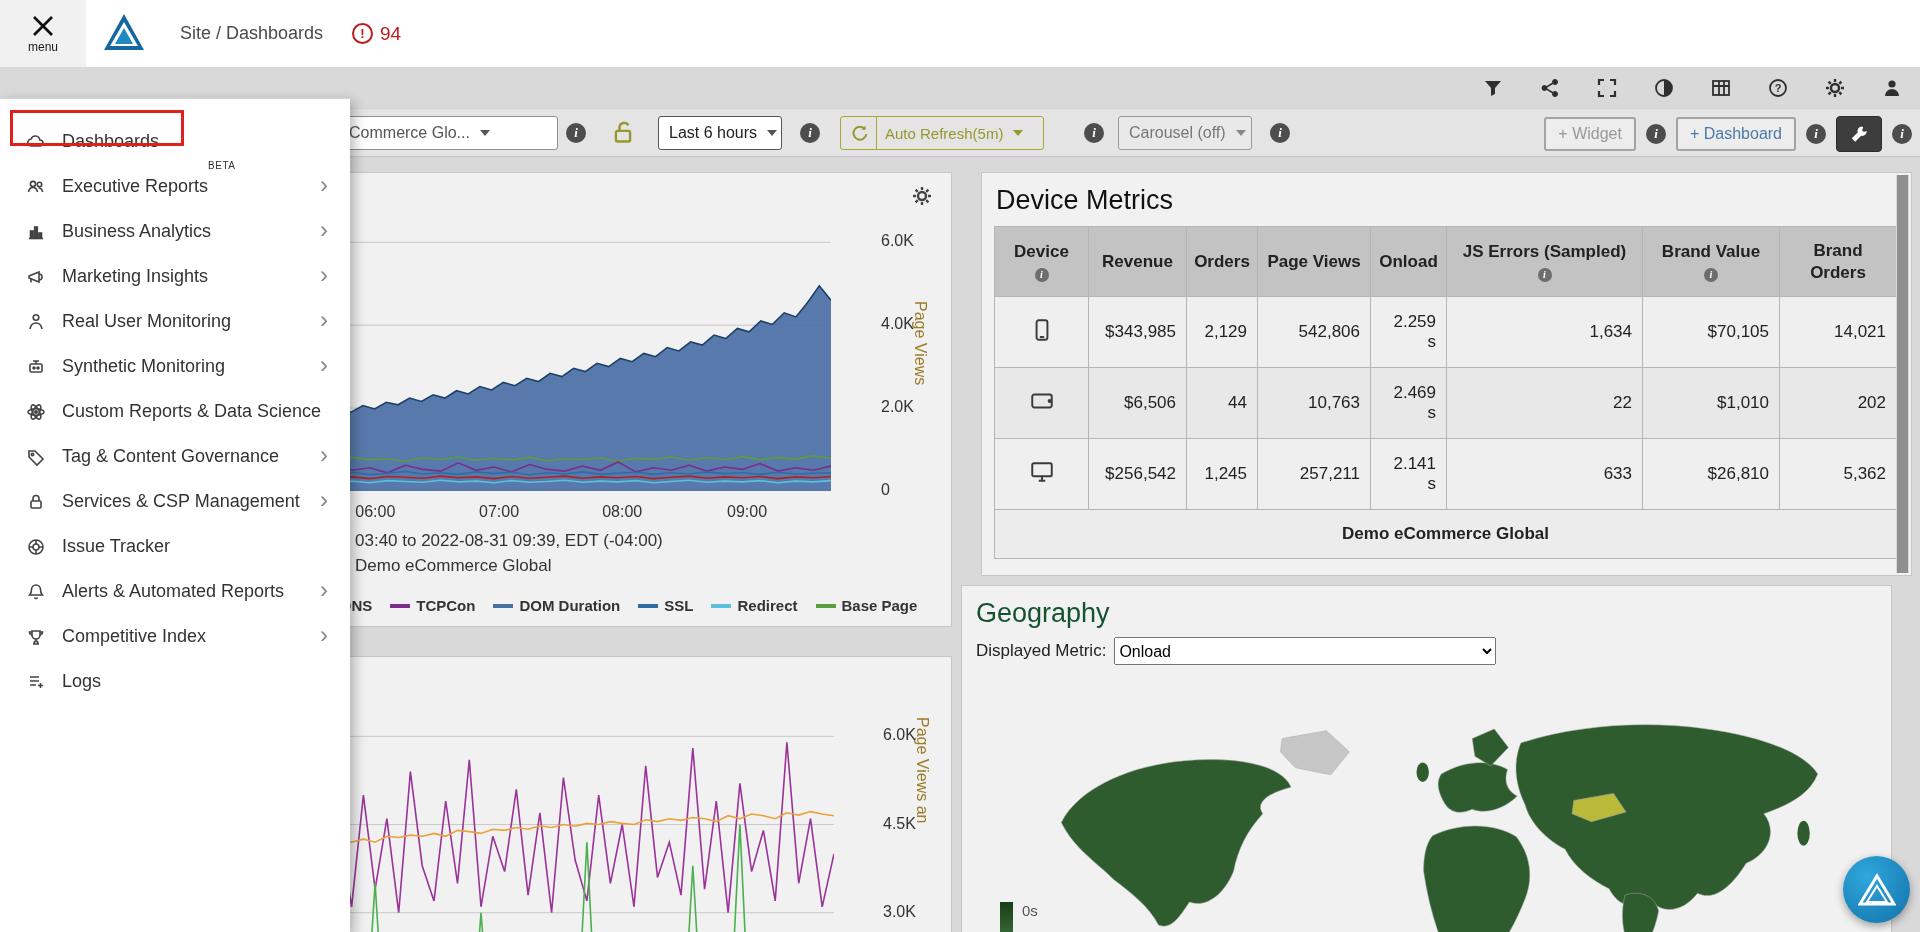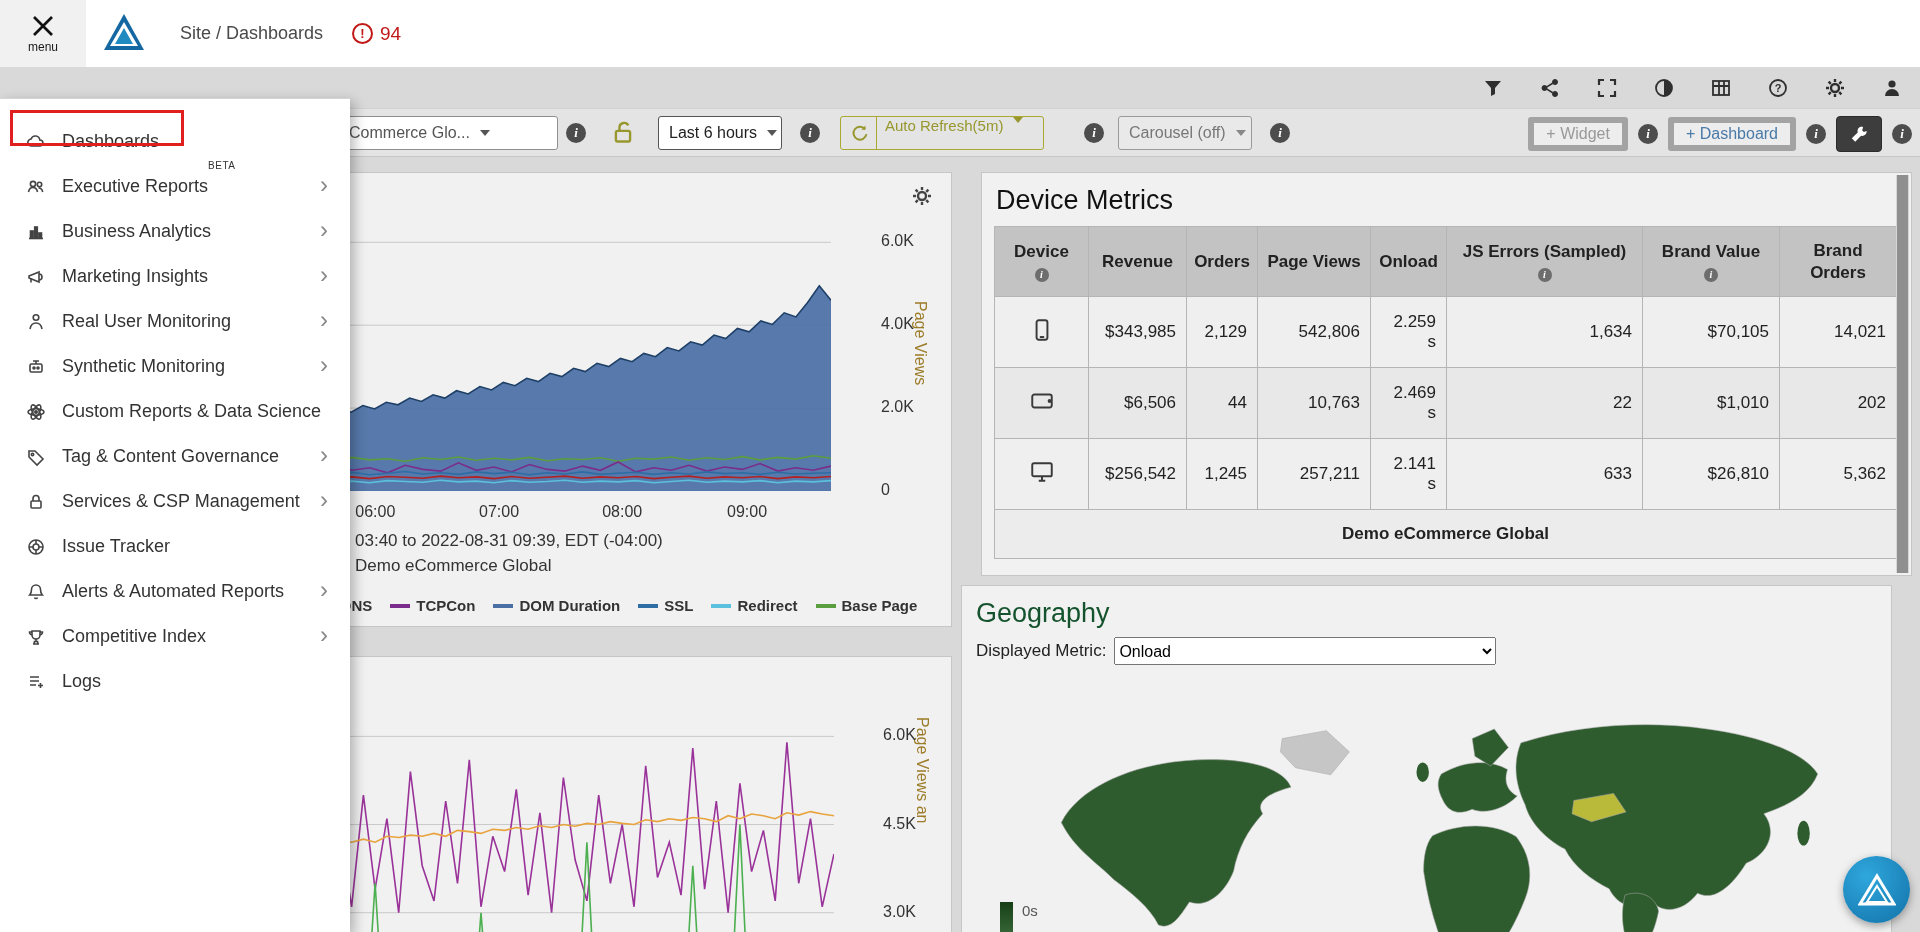--- a/index.html
+++ b/index.html
@@ -34,26 +34,26 @@
     border-top:6px solid #555; flex:none; margin-left:10px; }
   .info { position:absolute; width:20px; height:20px; border-radius:50%; background:#4d4d4d; color:#fff;
     font-family:"Liberation Serif",serif; font-style:italic; font-weight:bold; font-size:13px;
     display:flex; align-items:center; justify-content:center; top:14px; cursor:pointer; }
   .dash-select { left:282px; width:276px; }
   .unlock { position:absolute; left:610px; top:10px; cursor:pointer; }
   .time-select { left:658px; width:124px; border-color:#555; color:#222; }
   .refresh-group { position:absolute; left:840px; top:7px; width:204px; height:34px; display:flex;
     border:1px solid #a8a832; border-radius:3px; cursor:pointer; }
   .refresh-btn { width:36px; display:flex; align-items:center; justify-content:center; border-right:1px solid #a8a832; }
-  .ar-label { flex:1; display:flex; padding:0 8px; font-size:15px; color:var(--olive,#97972d); }
+  .ar-label { flex:1; display:flex; align-items:center; padding:0 8px; font-size:15px; color:var(--olive,#97972d); }
   .ar-label .caret { border-top-color:var(--olive,#97972d); }
   .carousel-select { left:1118px; width:134px; background:#e9e9e9; border-color:#9a9a9a; color:#777; }
   .carousel-select .caret { border-top-color:#888; }
   .right-cluster { position:absolute; right:8px; top:7px; display:flex; align-items:center; gap:10px; }
-  .tb-btn { height:34px; padding:0 12px; background:#ededed; border:6px solid #a3a3a3; border-radius:3px;
+  .tb-btn { height:34px; padding:0 12px; background:#ededed; border:2px solid #a3a3a3; border-radius:3px;
     font-size:16px; display:flex; align-items:center; cursor:pointer; white-space:nowrap; }
   .btn-widget { color:#999; }
   .btn-dashboard { color:var(--link-blue,#4a7aa8); }
   .wrench-btn { width:46px; height:36px; background:#3d3d3d; border:1px solid #2b2b2b; border-radius:4px;
     display:flex; align-items:center; justify-content:center; cursor:pointer; }
   .info-inline { position:static; flex:none; }
 
   
   .main { position:absolute; top:158px; left:0; right:0; bottom:0; background:#d9d9d9; overflow:hidden; }
   .widget { position:absolute; background:#f1f1f1; border:1px solid #c6c6c6; }

